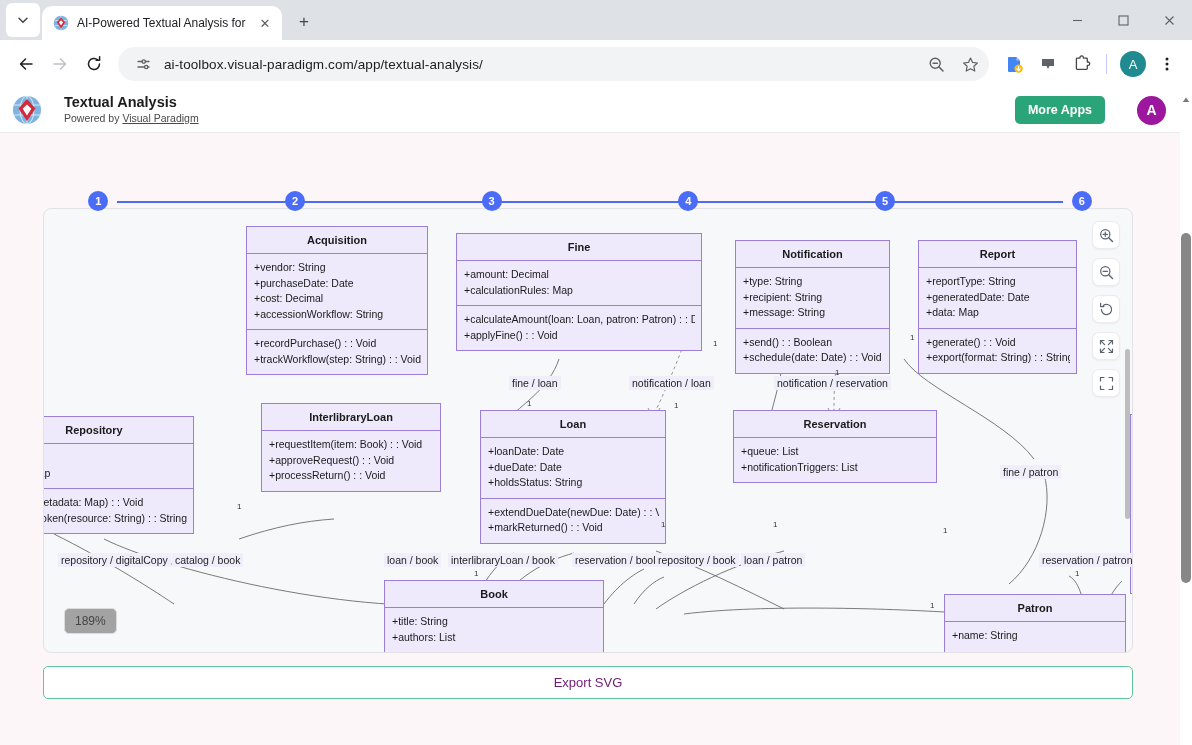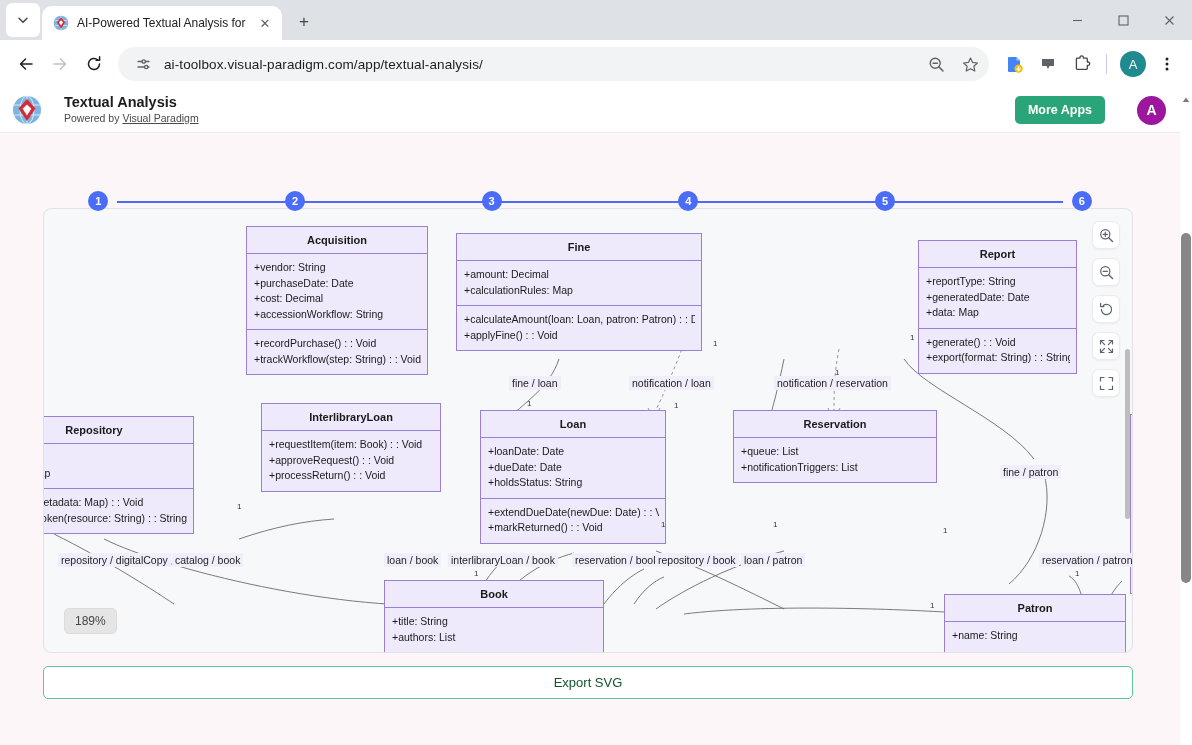--- a/index.html
+++ b/index.html
@@ -129,42 +129,42 @@
   .uml-sec div { font-size: 10.5px; color: #1a1a1a; line-height: 15.5px;
     white-space: nowrap; overflow: hidden; }
 
   .conn-label {
     position: absolute; font-size: 10.5px; color: #232323;
     background: #f1eefb; padding: 1px 3px; white-space: nowrap;
   }
   .mult { position: absolute; font-size: 8px; color: #333; }
 
   .zoom-badge {
-    position: absolute; left: 20px; bottom: 18px; background: #e5e5e5;
+    position: absolute; left: 20px; bottom: 18px; background: #a3a3a3;
     border: 1px solid #dcdcdc; border-radius: 5px; font-size: 12px;
     color: #444; padding: 5px 10px;
   }
 
   .diag-tools { position: absolute; right: 12px; top: 12px; display: flex;
     flex-direction: column; gap: 9px; }
   .diag-tool {
     width: 28px; height: 28px; background: #ffffff; border: 1px solid #eceaee;
     border-radius: 7px; display: flex; align-items: center; justify-content: center;
     color: #5b6270; box-shadow: 0 1px 2px rgba(0,0,0,.05); cursor: pointer;
   }
 
   .inner-sb { position: absolute; right: 2px; top: 140px; width: 5px; height: 170px;
     background: #bdbdbd; border-radius: 3px; }
 
   
   .footer-btns { position: absolute; left: 43px; top: 578px; width: 1090px;
     display: flex; gap: 12px; }
   .fbtn {
     flex: 1; height: 33px; background: #ffffff; border: 1px solid #5ec79c;
-    border-radius: 5px; color: #14532d; font-size: 13px;
+    border-radius: 5px; color: #701a75; font-size: 13px;
     display: flex; align-items: center; justify-content: center; cursor: pointer;
   }
 
   
   .pg-sb { position: absolute; right: 0; top: 88px; width: 12px; height: 657px;
     background: #ffffff; }
   .pg-sb-up { position: absolute; top: 2px; left: 2px; width: 8px; height: 8px; }
   .pg-sb-thumb { position: absolute; top: 145px; left: 1px; width: 10px;
     height: 350px; background: #878787; border-radius: 5px; }
 </style>
@@ -385,20 +385,32 @@
           <div class="uml-sec">
             <div>+amount: Decimal</div>
             <div>+calculationRules: Map</div>
           </div>
           <div class="uml-sec">
             <div>+calculateAmount(loan: Loan, patron: Patron) : : Decimal</div>
             <div>+applyFine() : : Void</div>
           </div>
         </div>
 
+        <div class="umlbox" style="left:691px; top:31px; width:155px;">
+          <div class="uml-title">Notification</div>
+          <div class="uml-sec">
+            <div>+type: String</div>
+            <div>+recipient: String</div>
+            <div>+message: String</div>
+          </div>
+          <div class="uml-sec">
+            <div>+send() : : Boolean</div>
+            <div>+schedule(date: Date) : : Void</div>
+          </div>
+        </div>
 
         <div class="umlbox" style="left:874px; top:31px; width:159px;">
           <div class="uml-title">Report</div>
           <div class="uml-sec">
             <div>+reportType: String</div>
             <div>+generatedDate: Date</div>
             <div>+data: Map</div>
           </div>
           <div class="uml-sec">
             <div>+generate() : : Void</div>

